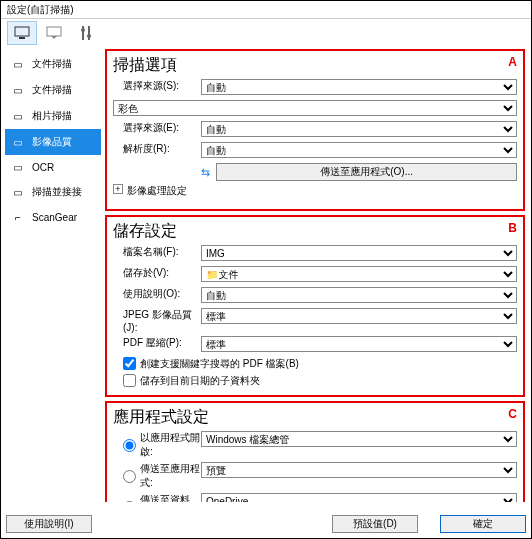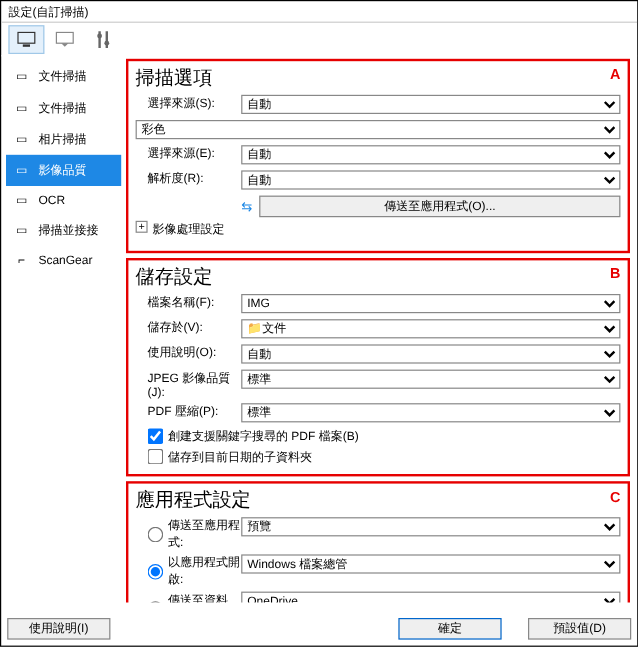--- a/index.html
+++ b/index.html
@@ -155,42 +155,42 @@
           <input type="checkbox" style="">
           <span>儲存到目前日期的子資料夾</span>
         </div>
     </div>
 
     <div class="section">
       <div class="slabel">C</div>
       <div class="shead">應用程式設定</div>
       <div class="row">
           <div class="rlabel rad">
+            <input type="radio" name="app" checked="" style="">
+            <span>以應用程式開啟:</span>
+          </div>
+          <div class="rctrl"><select><option>Windows 檔案總管</option></select></div>
+        </div>
+      <div class="row">
+          <div class="rlabel rad">
             <input type="radio" name="app" style="">
             <span>傳送至應用程式:</span>
           </div>
           <div class="rctrl"><select><option>預覽</option></select></div>
-        </div>
-      <div class="row">
-          <div class="rlabel rad">
-            <input type="radio" name="app" checked="" style="">
-            <span>以應用程式開啟:</span>
-          </div>
-          <div class="rctrl"><select><option>Windows 檔案總管</option></select></div>
         </div>
       <div class="row">
           <div class="rlabel rad">
             <input type="radio" name="app" style="">
             <span>傳送至資料夾:</span>
           </div>
           <div class="rctrl"><select><option>OneDrive</option></select></div>
         </div>
 
     </div>
   </div>
 </div>
 
 <div class="footer">
   <button class="btn">使用說明(I)</button>
   <div class="spacer"></div>
+  <button class="btn">預設值(D)</button>
   <button class="btn" style="border:1px solid #06c">確定</button>
-  <button class="btn">預設值(D)</button>
 </div>
 
 </body></html>

